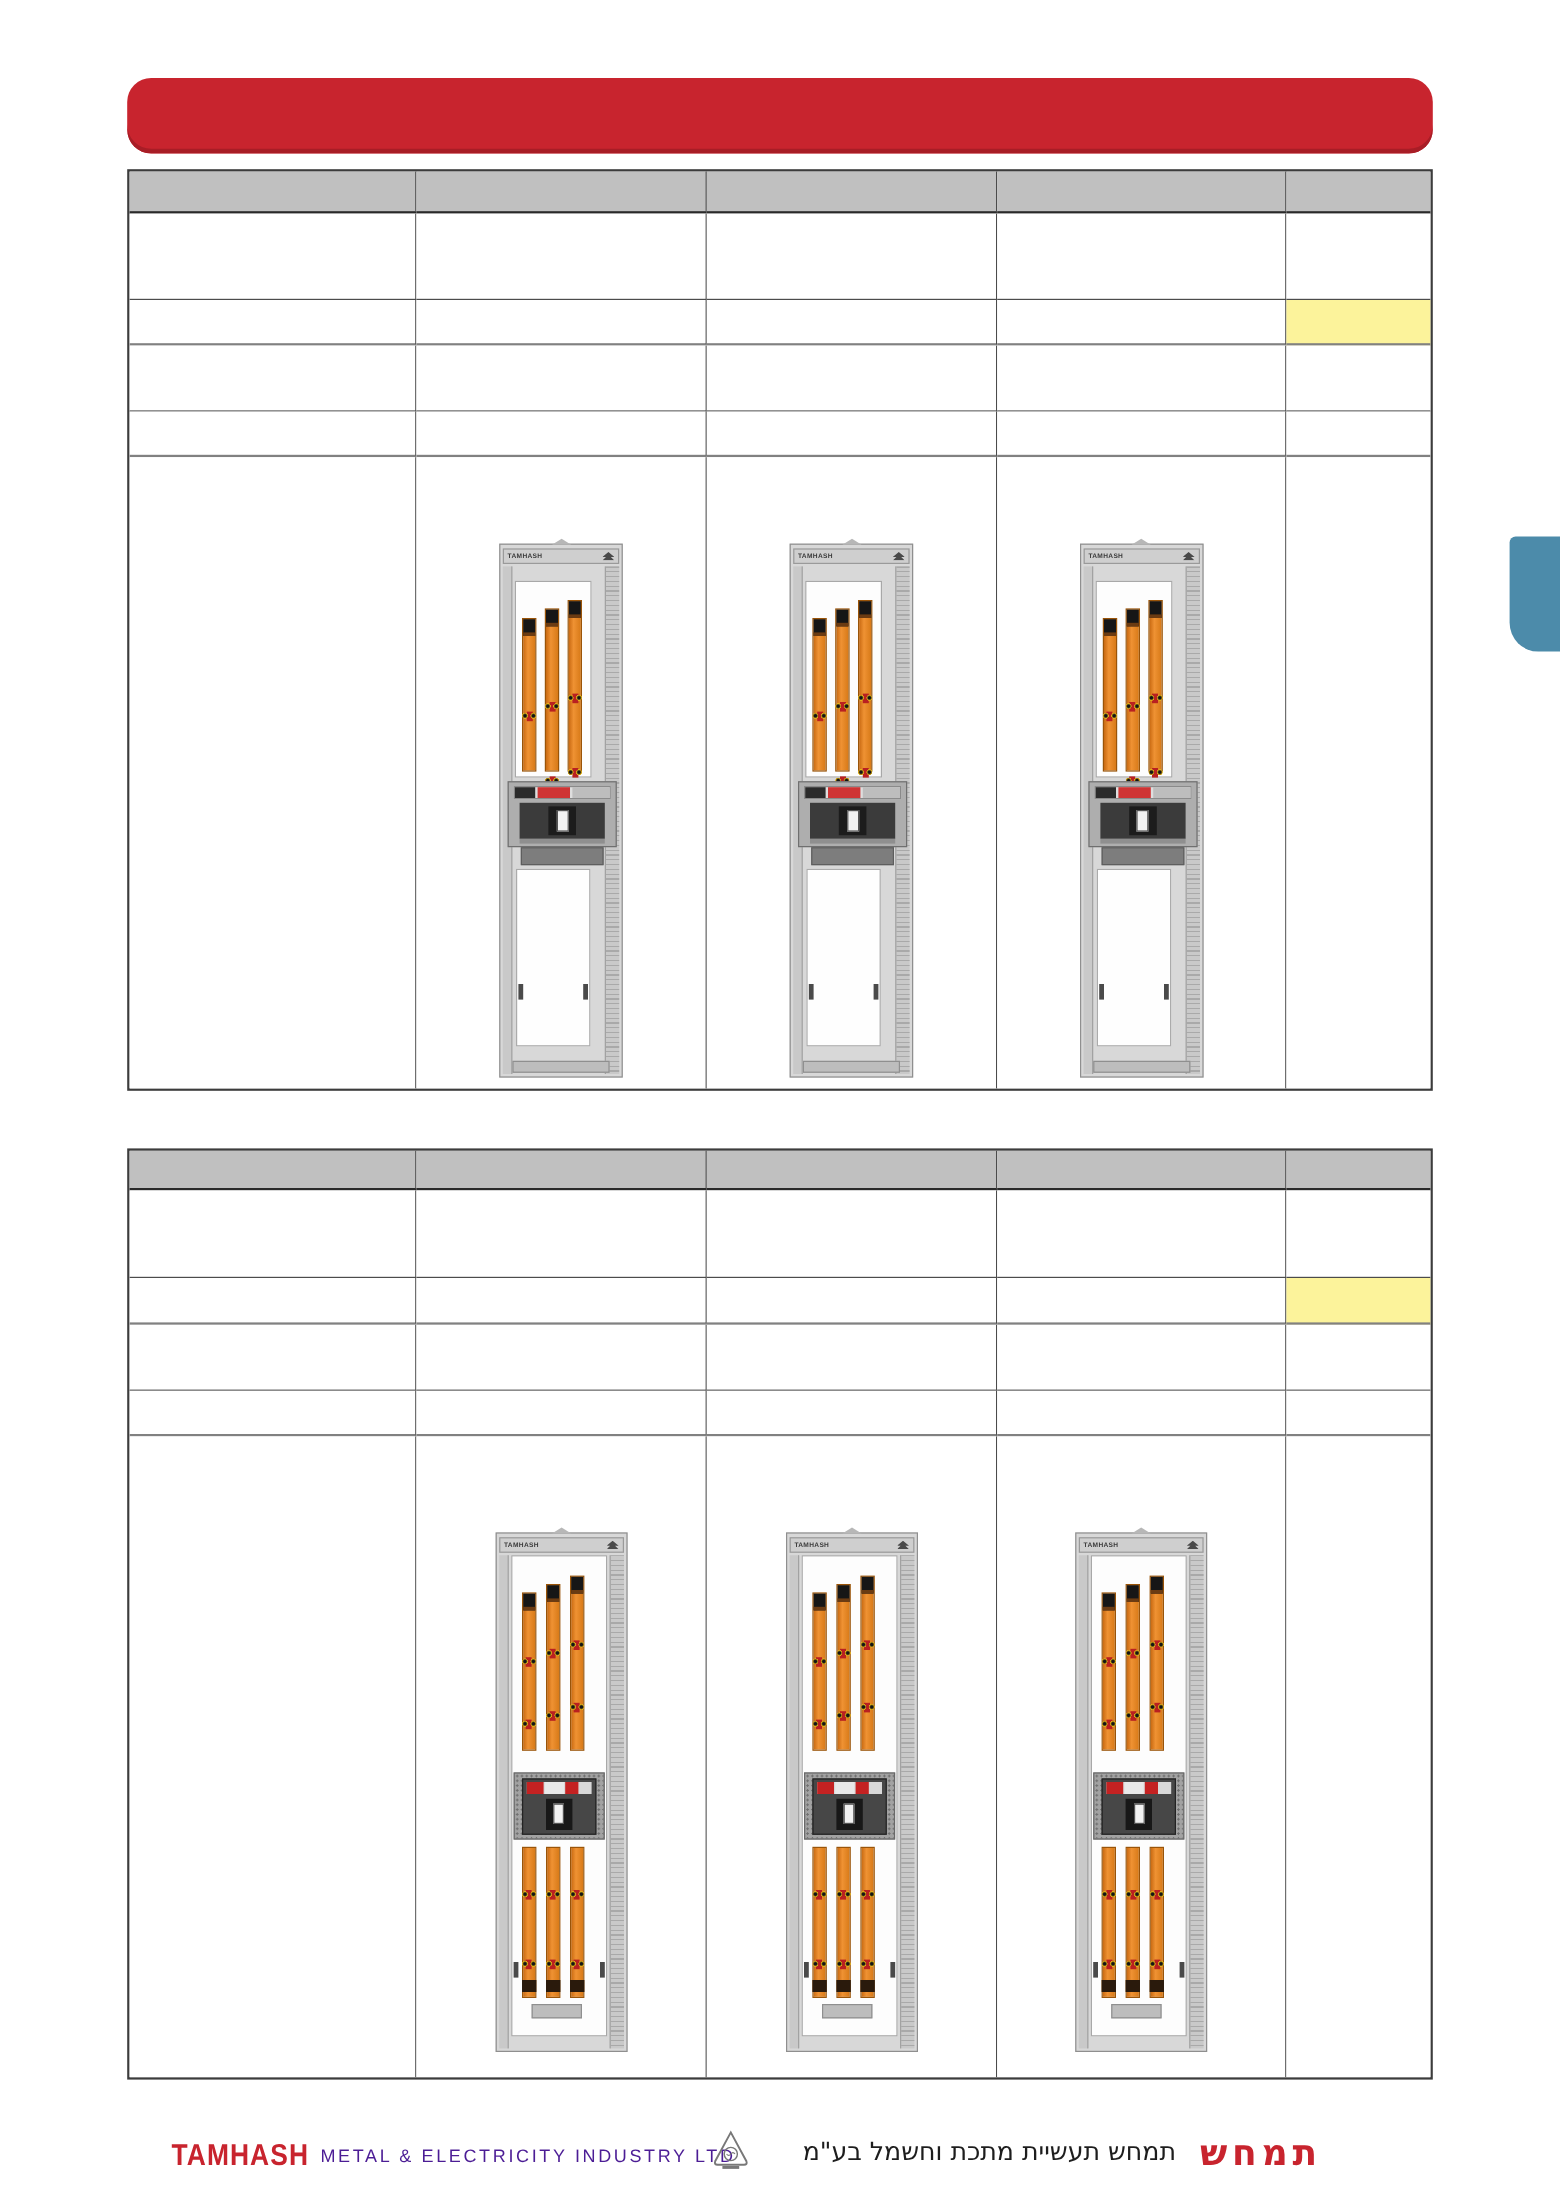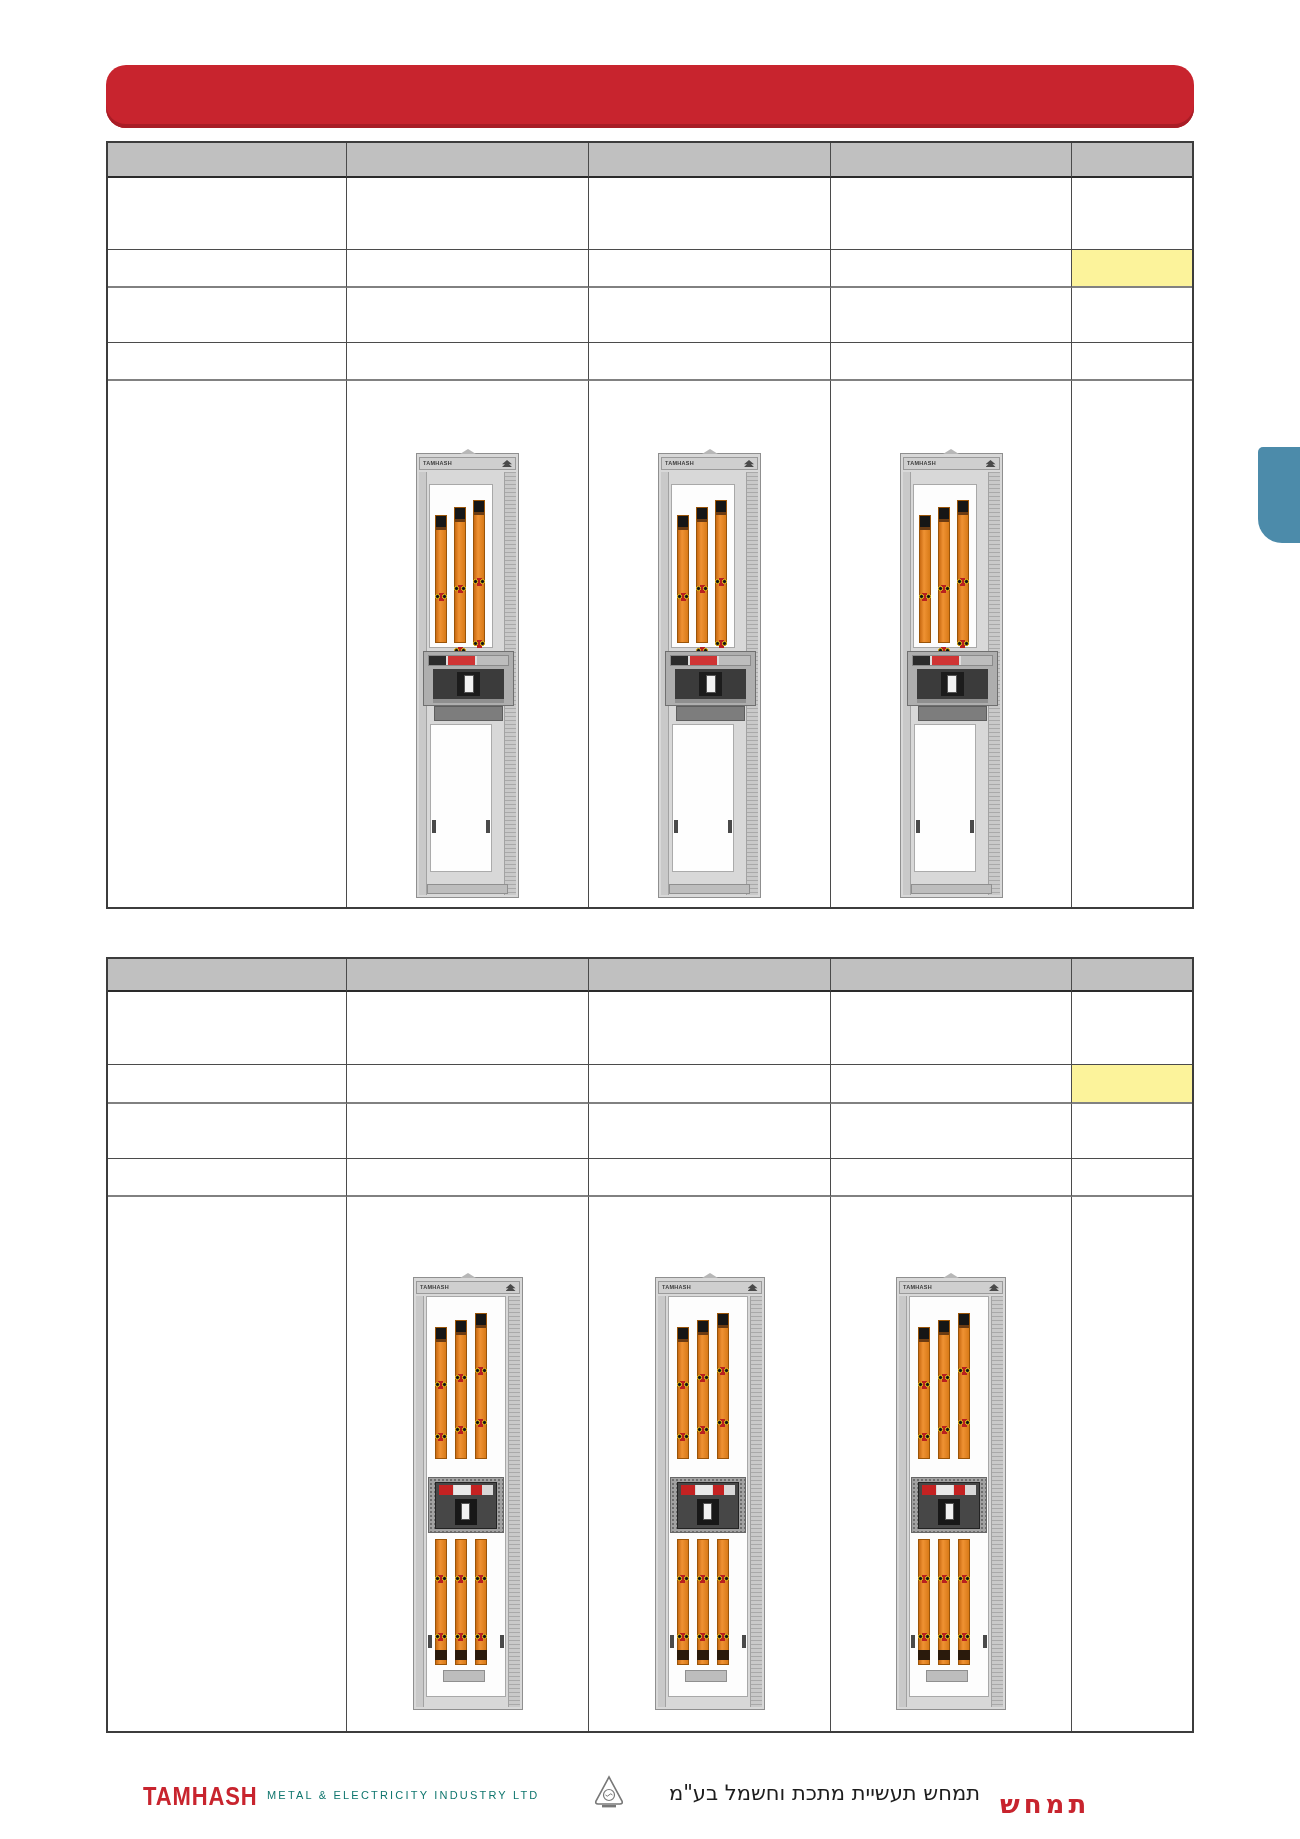--- a/index.html
+++ b/index.html
@@ -124,29 +124,29 @@
   .grp-bot .bus.bc { left:48px; }
   .grp-bot .dots.d1 { top:34px; } .grp-bot .dots.d2 { top:92px; }
   .cab2 .mark { top:auto; bottom:48px; }
   .cab2 .cabbase { height:12px; bottom:14px; left:16px; right:20px; }
 
   
   .tam-logo { position:absolute; left:143px; top:1782px; width:115px;
               font-size:25px; font-weight:bold; color:#c8242e; letter-spacing:1px;
               transform:scaleX(0.88); transform-origin:left center;
               font-family:"Liberation Sans", sans-serif; }
-  .metal-text { position:absolute; left:267px; top:1789px; font-size:11px; color:#0f766e;
+  .metal-text { position:absolute; left:267px; top:1789px; font-size:15px; color:#4c1d95;
                 letter-spacing:2.2px; font-family:"Liberation Sans", sans-serif; }
   .cert-icon { position:absolute; left:594px; top:1775px; }
   .hebrew-text { position:absolute; left:650px; top:1781px; width:330px; text-align:right;
                  direction:rtl; font-size:21px; color:#1d1d1d;
                  font-family:"DejaVu Sans", sans-serif; }
   .hebrew-logo { position:absolute; left:1000px; top:1777px; width:110px; text-align:left;
-                 direction:rtl; font-size:26px; font-weight:bold; color:#c8242e;
-                 letter-spacing:4px; font-family:"DejaVu Sans", sans-serif;margin-top:12px; }
+                 direction:rtl; font-size:30px; font-weight:bold; color:#c8242e;
+                 letter-spacing:4px; font-family:"DejaVu Sans", sans-serif; }
 </style>
 </head>
 <body>
 
 <div class="page">
 
   <div class="banner"></div>
   <div class="side-tab"></div>
 
   <div class="cat-table t1">

